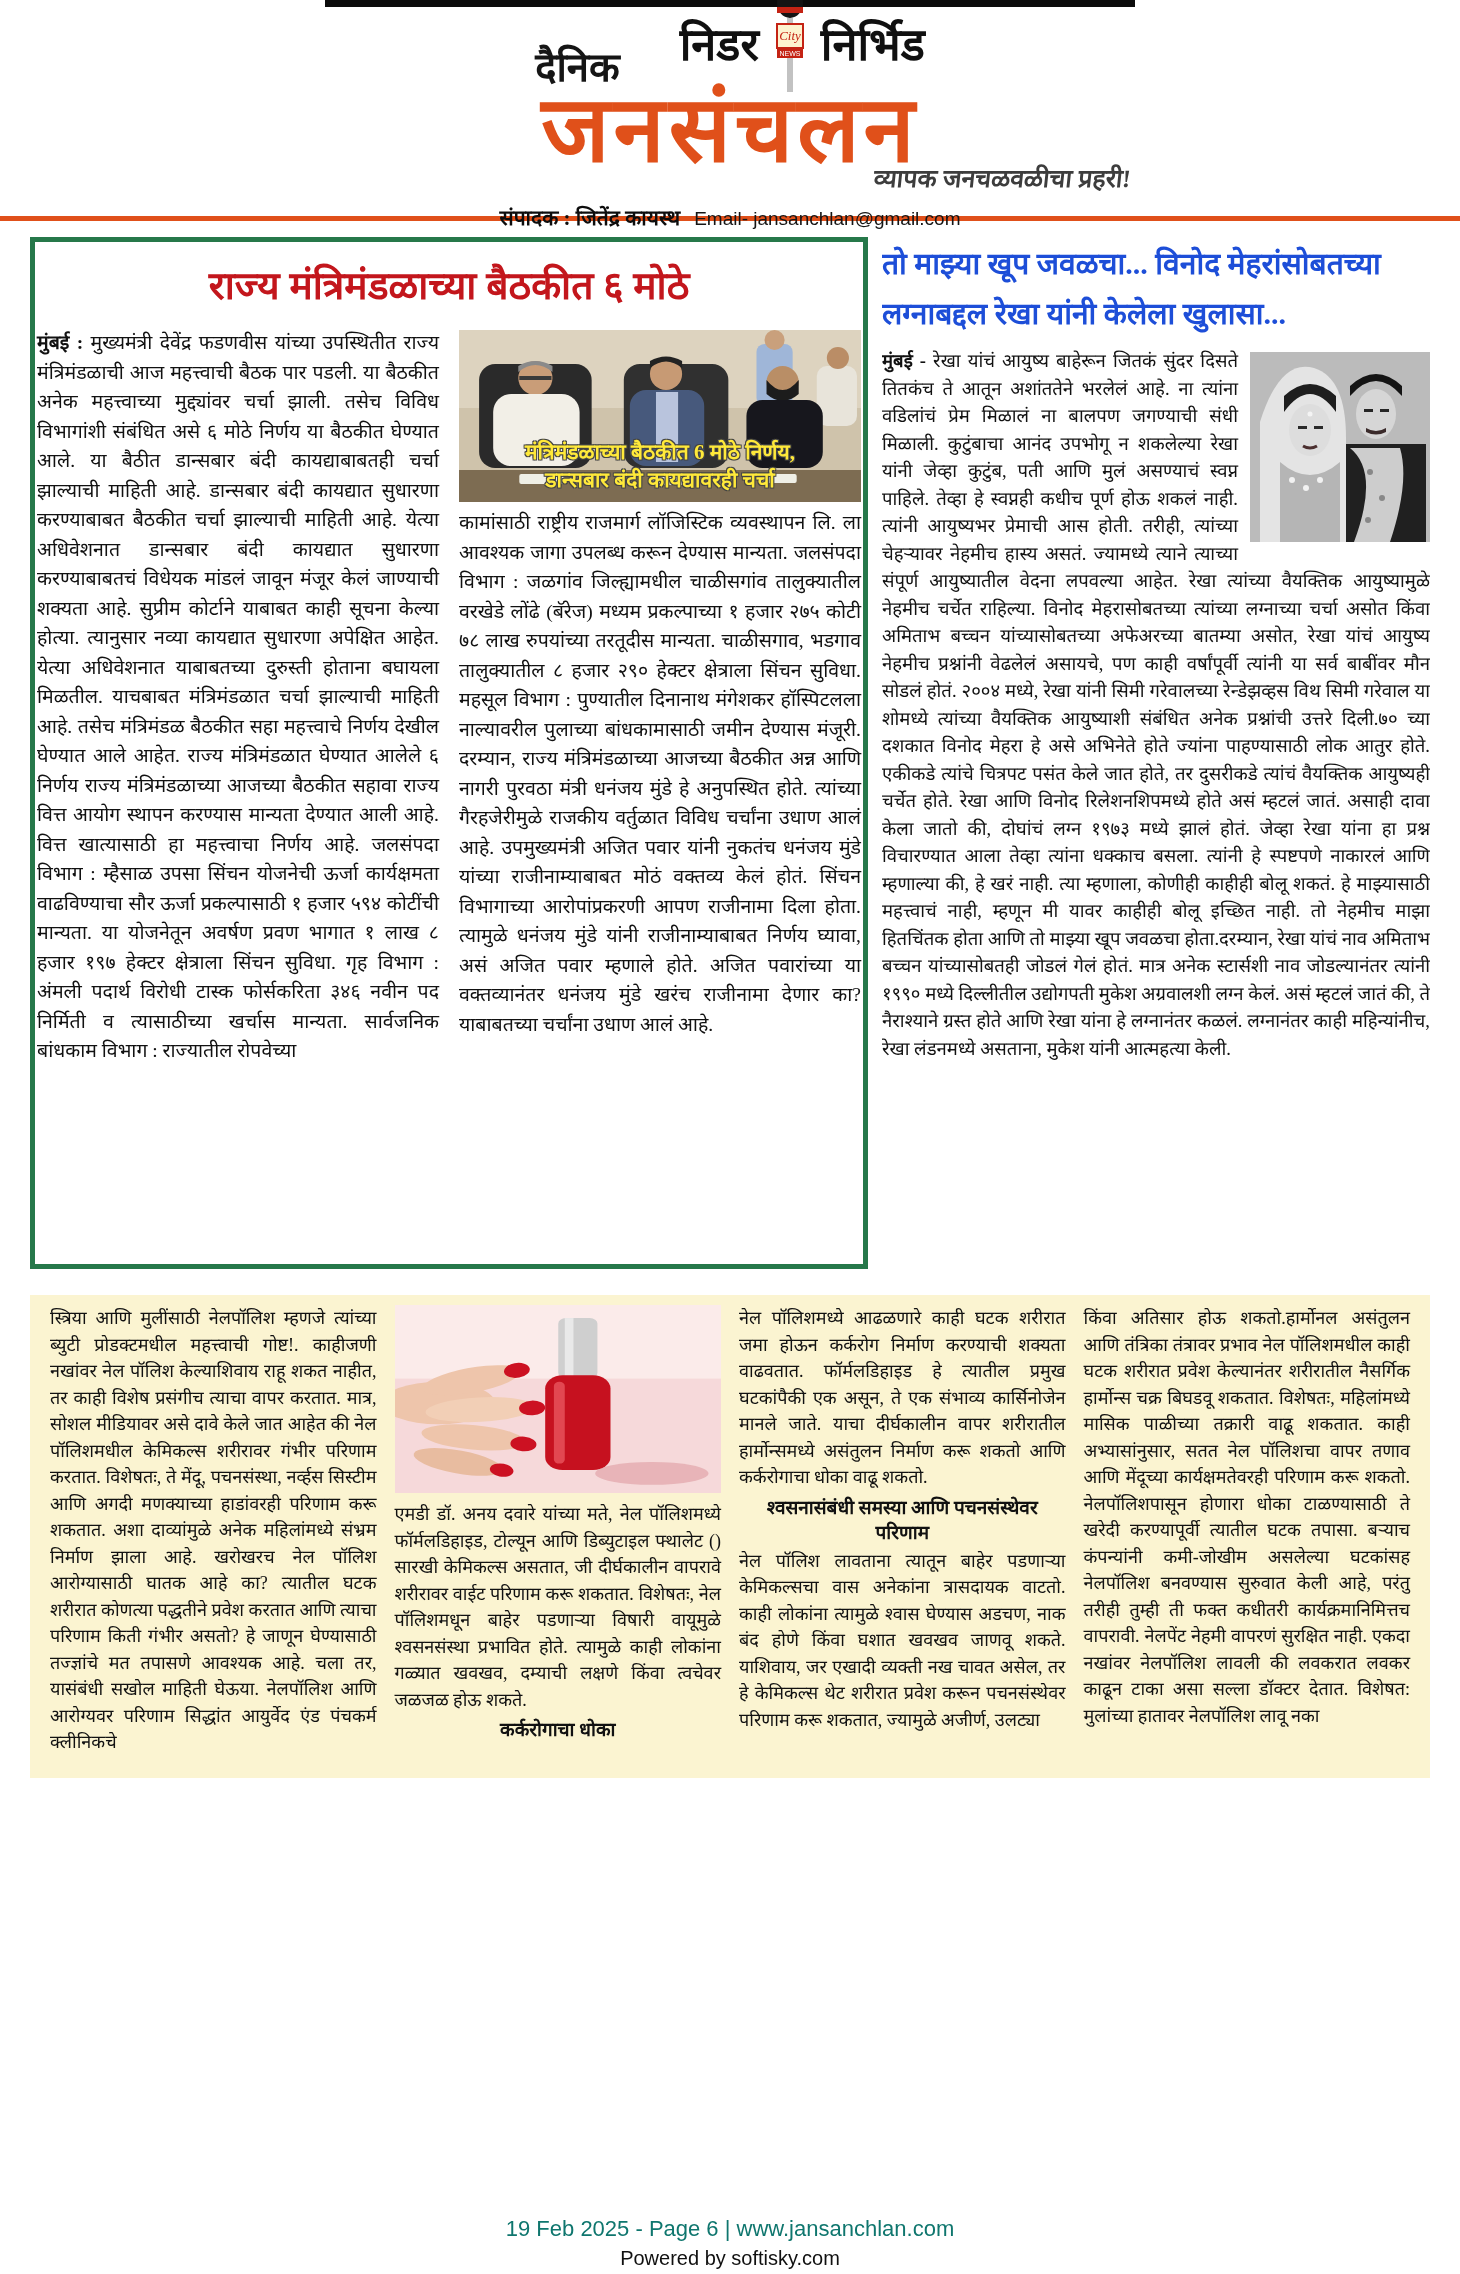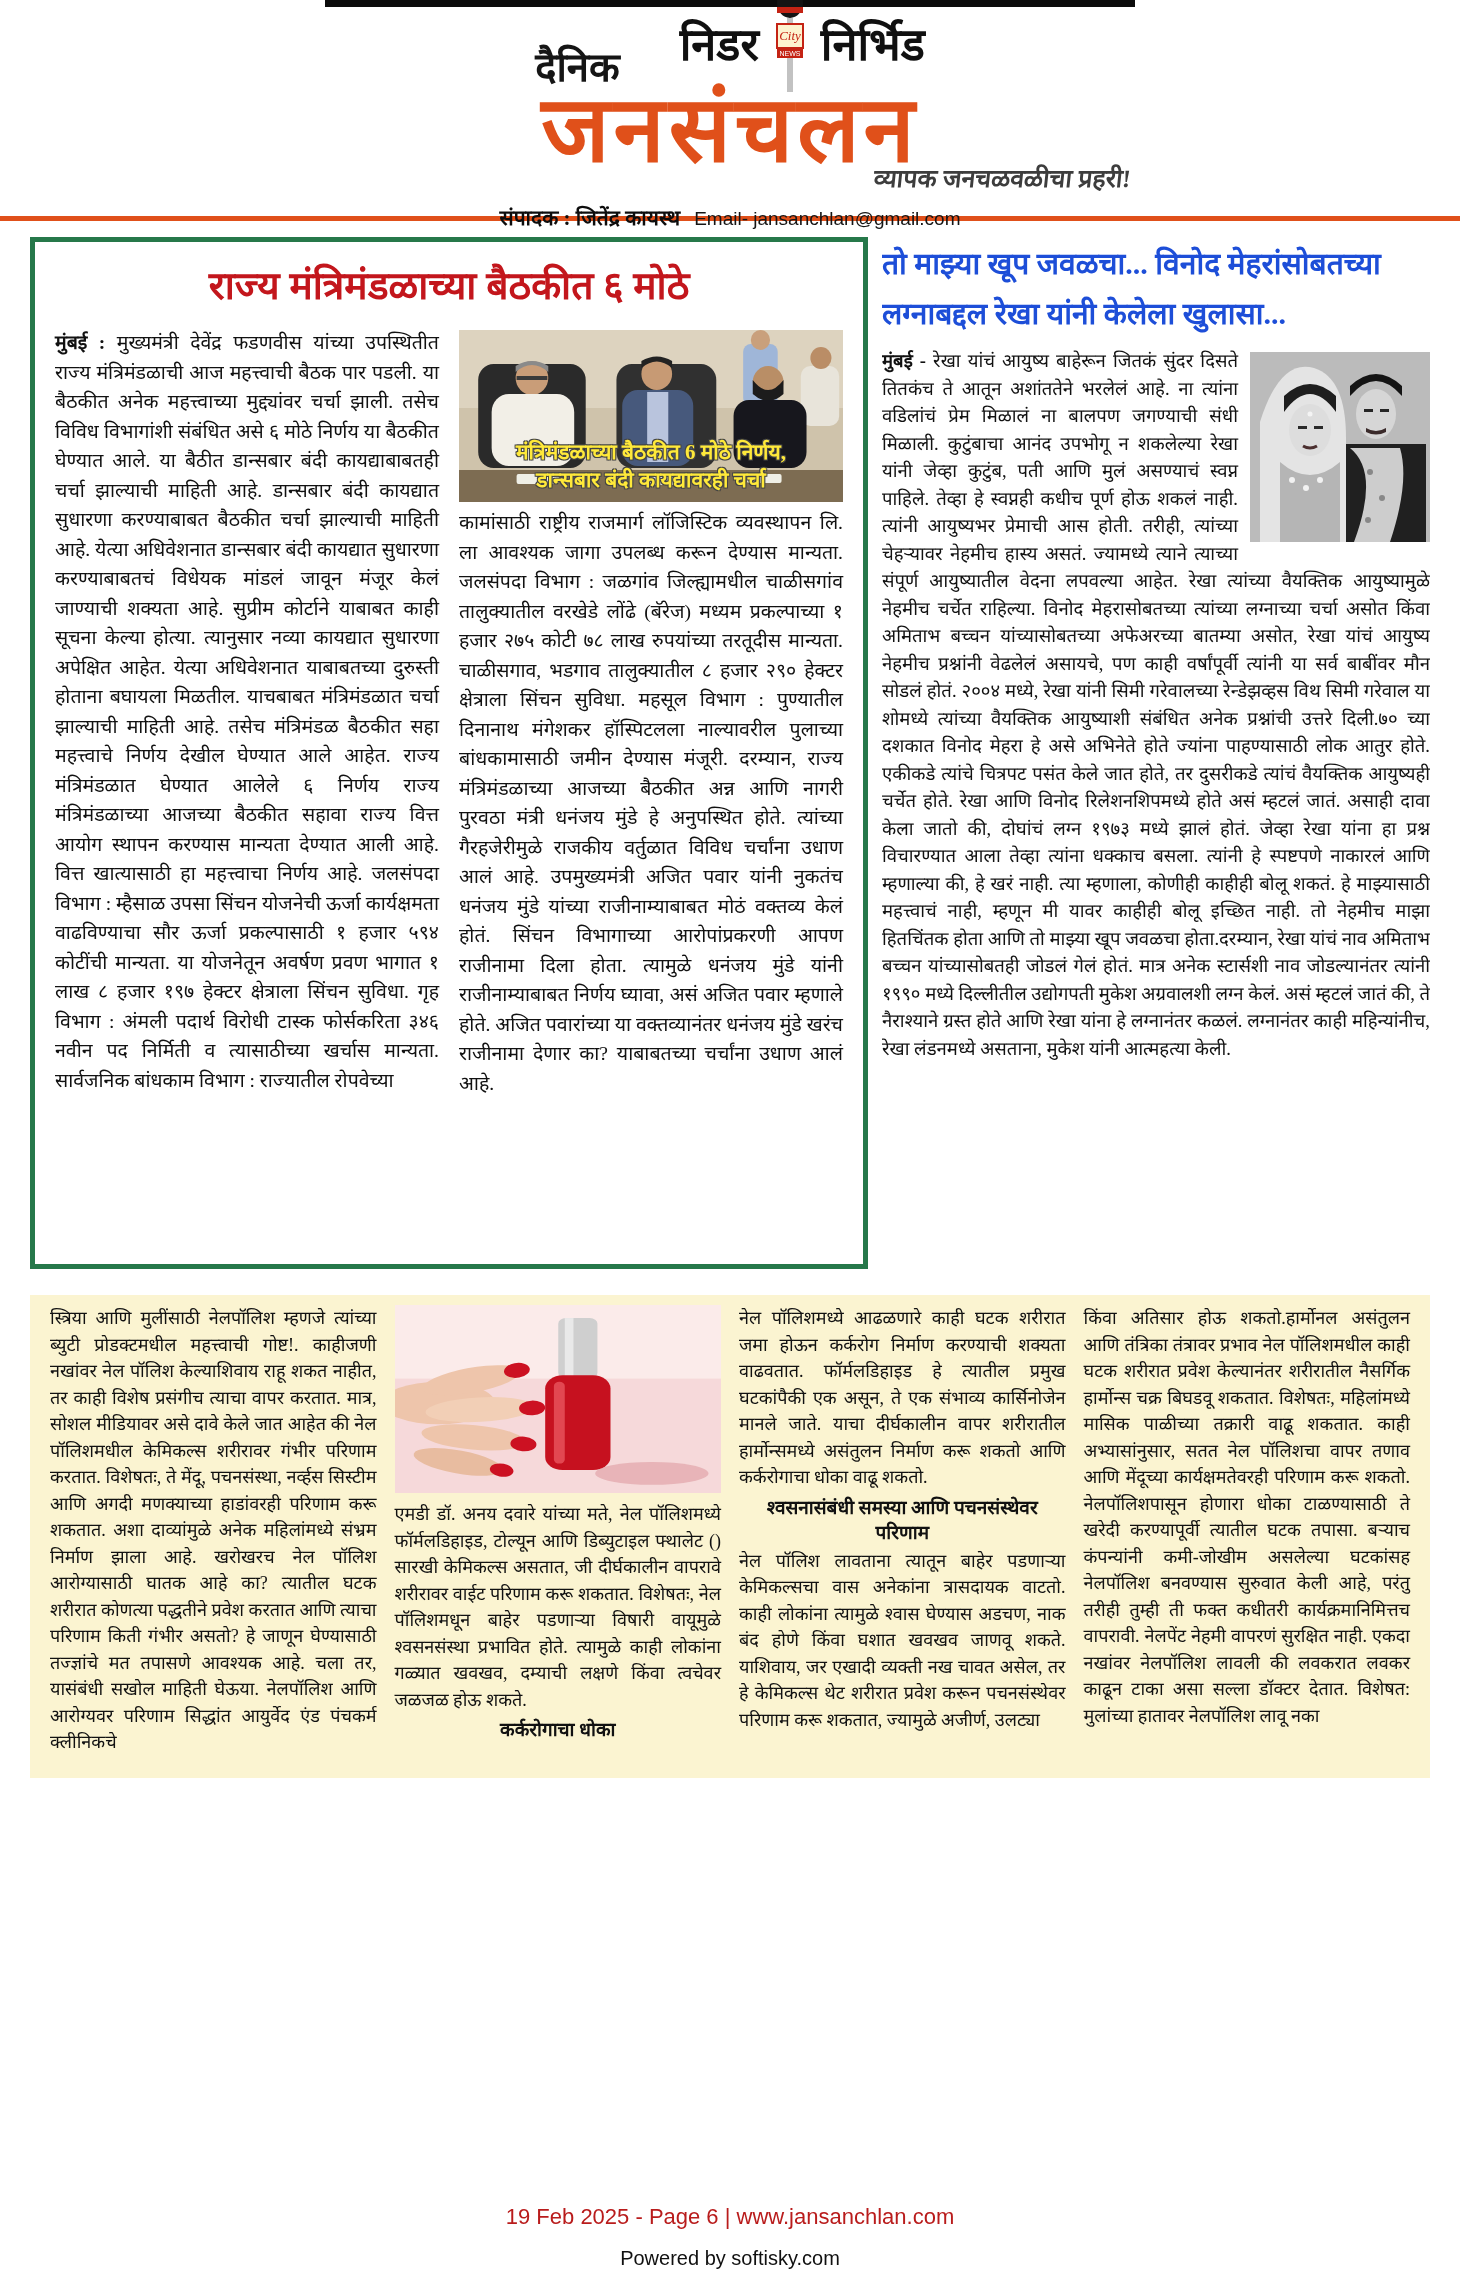--- a/index.html
+++ b/index.html
@@ -17,21 +17,21 @@
   .mic{width:38px;height:100px;display:inline-block;margin-bottom:-14px;position:relative;}
   .mic svg{position:absolute;left:0;top:-14px;width:38px;height:106px;}
   .mast-title{text-align:center;font-weight:bold;color:#e0501a;font-size:92px;line-height:1;margin-top:-4px;letter-spacing:4px;}
   .mast-tagline{text-align:right;padding-right:4px;font-weight:bold;color:#3d3d3d;font-size:25px;margin-top:-16px;transform:skewX(-6deg);}
   .mast-editor{text-align:center;margin-top:9px;white-space:nowrap;}
   .ed-bold{font-weight:bold;font-size:21px;color:#0d0d0d;}
   .ed-mail{font-family:"Liberation Sans","DejaVu Sans",sans-serif;font-size:19px;color:#151515;margin-left:10px;}
   .rule{height:5px;background:#e0501a;width:100%;}
   
   .toprow{display:flex;gap:14px;padding:16px 30px 0;}
-  .cab{width:838px;box-sizing:border-box;border:5px solid #26784a;background:#fff;padding:6px 20px 10px;height:1032px;overflow:hidden;}
+  .cab{width:838px;box-sizing:border-box;border:5px solid #26784a;background:#fff;padding:6px 2px 10px;height:1032px;overflow:hidden;}
   .cab-head{color:#c3161c;font-weight:bold;font-size:39px;line-height:1.55;text-align:center;margin:8px 0 12px;}
   .cab-cols{display:flex;gap:20px;}
   .cab-col{flex:1;min-width:0;text-align:justify;font-size:19.5px;line-height:29.5px;}
   .dateline{font-weight:bold;}
   .cab-photo{margin:2px 0 6px;position:relative;}
   .cab-photo svg{display:block;width:100%;height:172px;}
   .cab-caption{position:absolute;bottom:8px;left:0;right:0;text-align:center;color:#ffe93a;font-weight:bold;
     font-size:21px;line-height:1.35;text-shadow:1px 1px 0 #444,-1px -1px 0 #444,1px -1px 0 #444,-1px 1px 0 #444;}
   .rekha{flex:1;min-width:0;height:1032px;overflow:hidden;}
   .rekha-head{color:#1d4ed8;font-weight:bold;font-size:30px;line-height:1.65;margin:2px 0 10px;}
@@ -44,21 +44,21 @@
   .nail-head .l1{font-size:64px;line-height:1.05;margin:22px 0 46px;}
   .nail-head .l2{font-size:64px;line-height:1.05;margin:0 0 34px;}
   .nail-cols{display:flex;gap:18px;padding:0 6px;}
   .ncol{flex:1;min-width:0;text-align:justify;font-size:18px;line-height:26.5px;}
   .ncol p{margin:0;}
   .nail-photo{margin:0 0 8px;}
   .nail-photo svg{width:100%;height:188px;display:block;}
   .nsub{text-align:center;font-weight:bold;font-size:19px;line-height:1.35;margin:4px 0 2px;}
   
   .pfooter{position:absolute;bottom:4px;left:0;width:100%;text-align:center;font-family:"Liberation Sans","DejaVu Sans",sans-serif;}
-  .pfooter .f1{font-size:22px;color:#b91c1c;margin-bottom:17px;}
+  .pfooter .f1{font-size:22px;color:#0f766e;margin-bottom:5px;}
   .pfooter .f2{font-size:20px;color:#101010;}
 </style>
 </head>
 <body>
 
 <div class="page">
 
   <header class="masthead">
     <div class="mast-topbar"></div>
     <div class="mast-line1">

